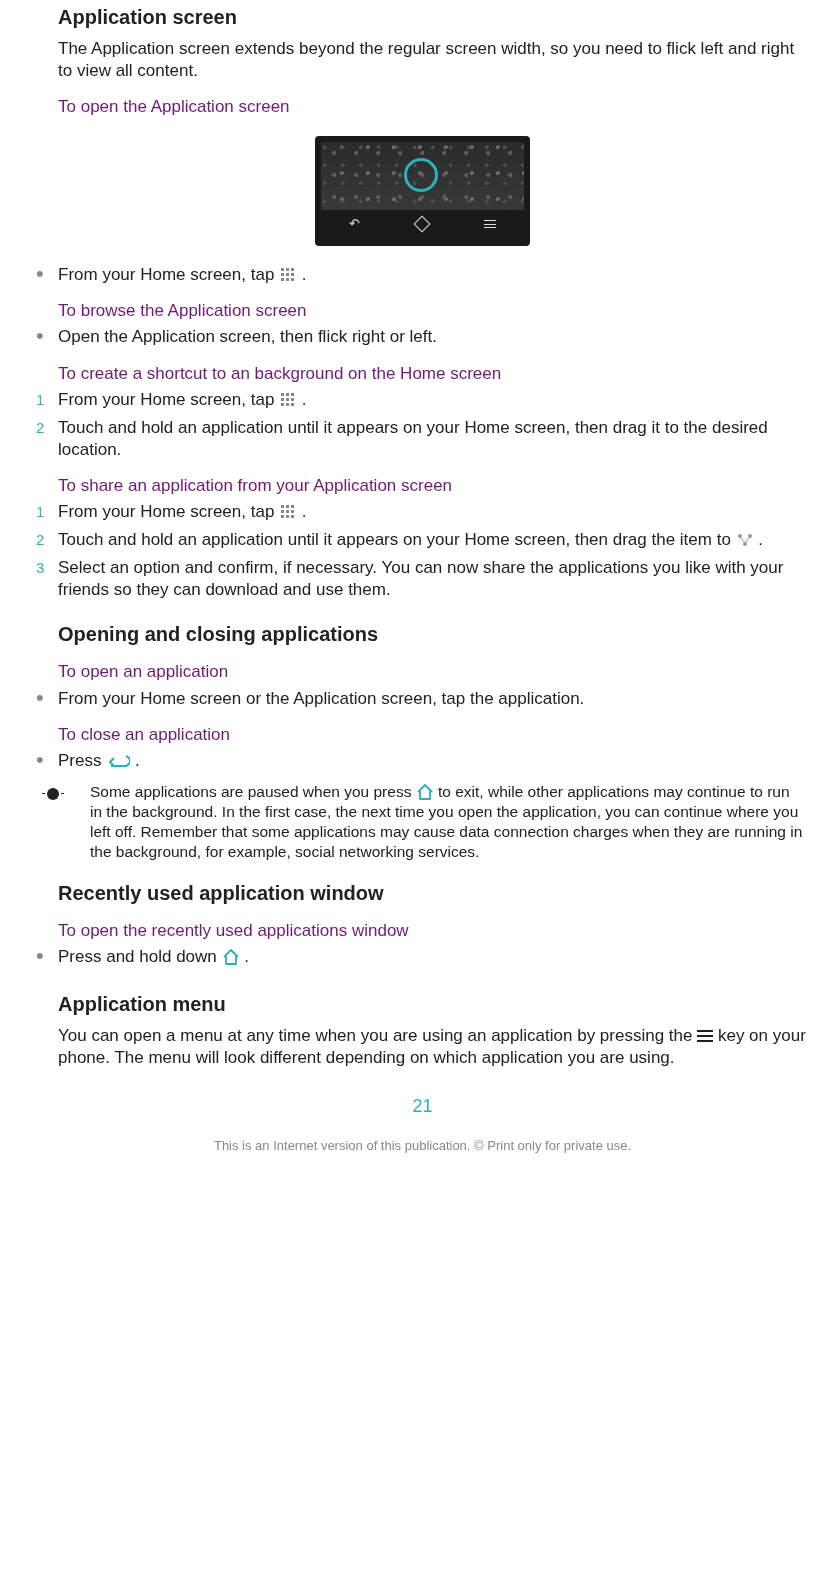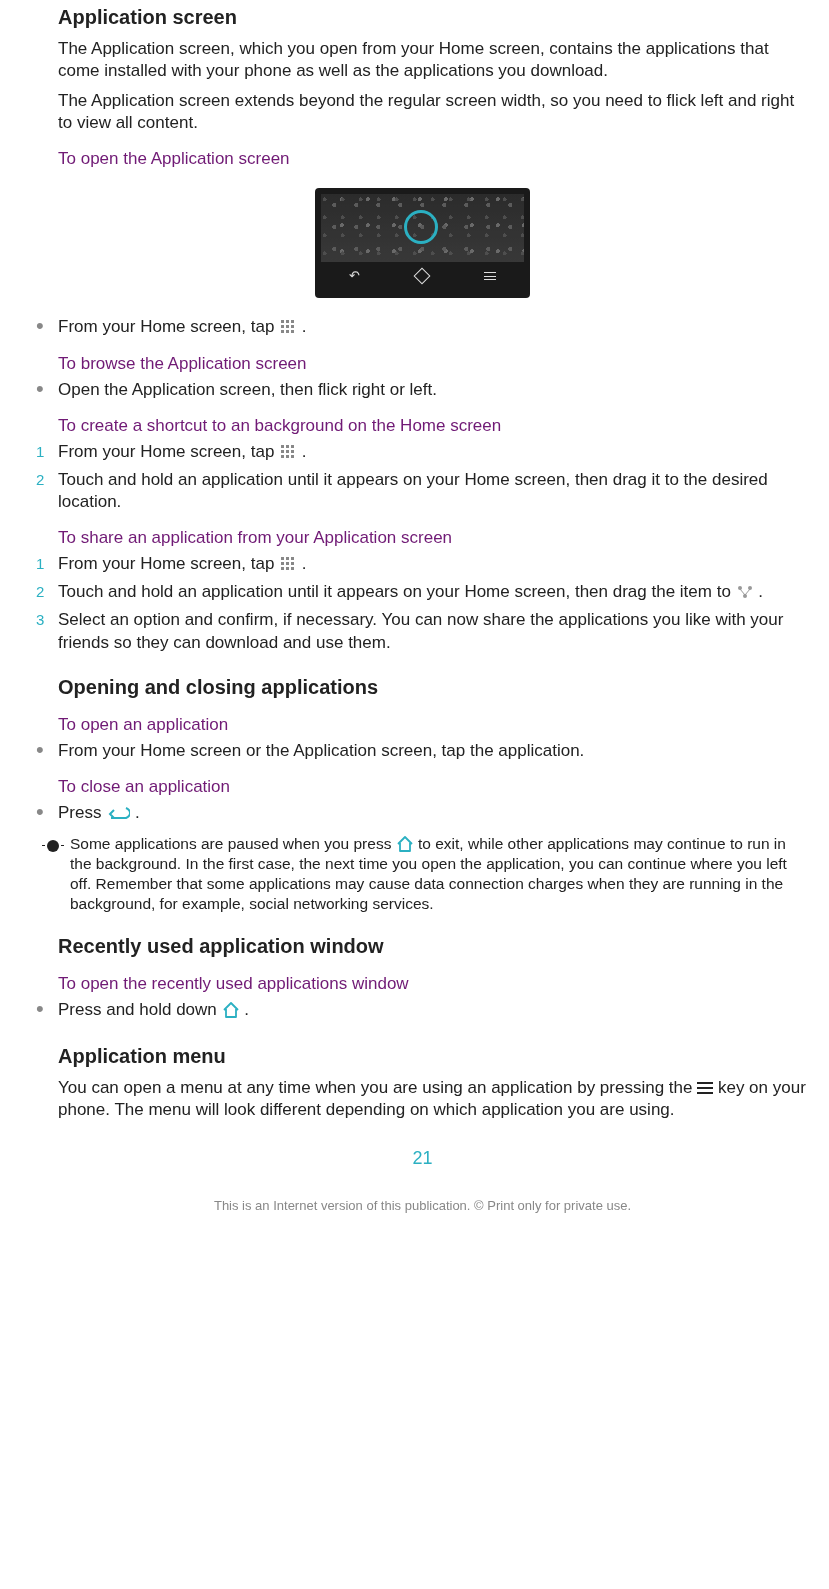--- a/index.html
+++ b/index.html
@@ -123,20 +123,21 @@
     background-repeat:no-repeat;
     background-size: 3px 3px;
     background-position:
       1px 1px, 6px 1px, 11px 1px,
       1px 6px, 6px 6px, 11px 6px,
       1px 11px, 6px 11px, 11px 11px;
   }
   .tip-row {
     display:flex;
     margin: 10px 0 2px 0;
+    gap: 20px;
   }
   .tip-icon {
     width: 34px;
     flex-shrink: 0;
     text-align:center;
     padding-top:2px;
   }
   .tip-bulb {
     display:inline-block;
     position:relative;
@@ -158,21 +159,21 @@
   .pagenum {
     text-align:center;
     color:#2bb0c2;
     font-size:18px;
     margin-top: 26px;
   }
   .footer {
     text-align:center;
     color:#888;
     font-size:13px;
-    margin-top: 28px;
+    margin-top: 20px;
   }
   .home-outline {
     display:inline-block;
     width:18px; height:16px;
     vertical-align:-3px;
   }
   .back-curve {
     display:inline-block;
     width:24px; height:16px;
     vertical-align:-3px;
@@ -186,21 +187,20 @@
     position:relative;
   }
   .menu-lines::before { content:""; position:absolute; left:0; right:0; top:3px; height:2px; background:#222; }
 </style>
 </head>
 <body>
 
 <div class="page">
 
   <h2 class="section">Application screen</h2>
-  <p class="body">The Application screen, which you open from your Home screen, contains the applications that come installed with your phone as well as the applications you download.</p>
   <p class="body">The Application screen extends beyond the regular screen width, so you need to flick left and right to view all content.</p>
 
   <div class="cyan-head">To open the Application screen</div>
 
   <div class="figure">
     <div class="phone">
       <div class="phone-screen">
         <div class="circle-hl"></div>
       </div>
       <div class="navbar">

